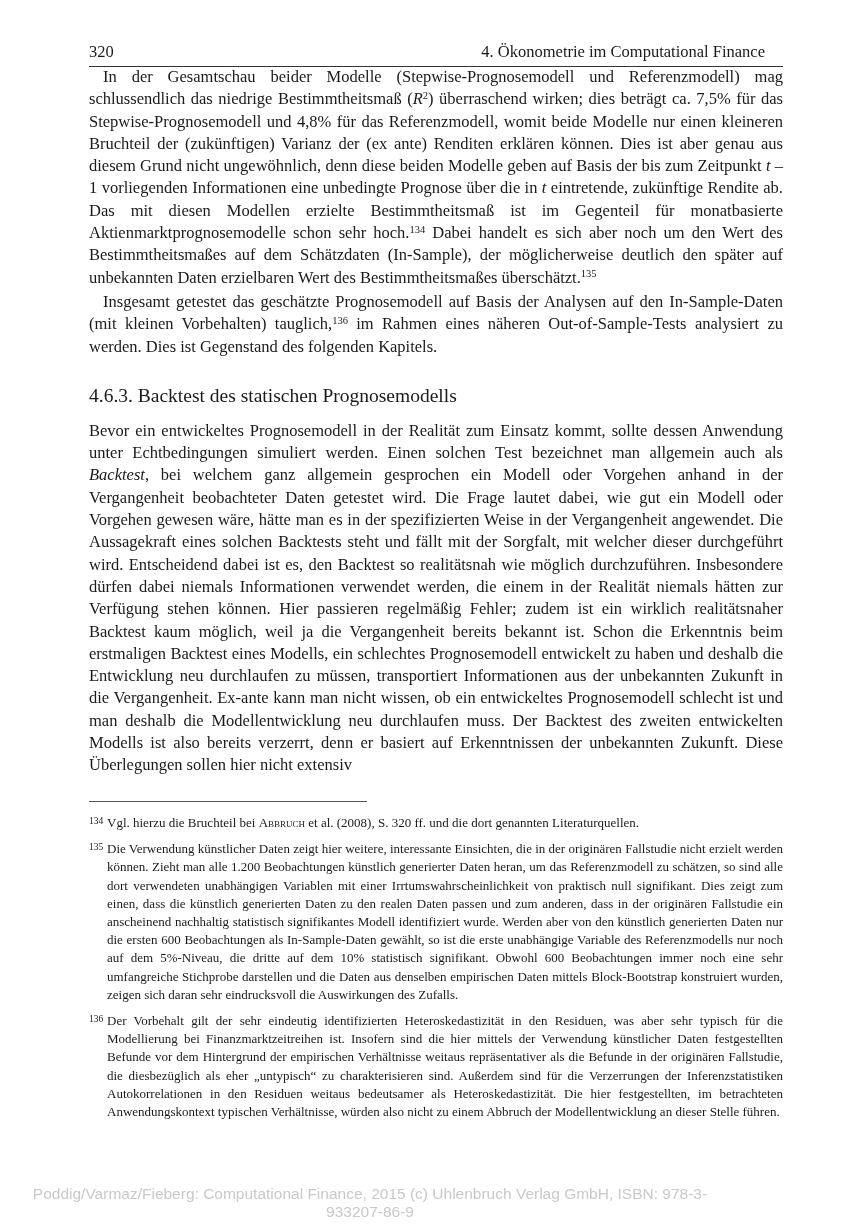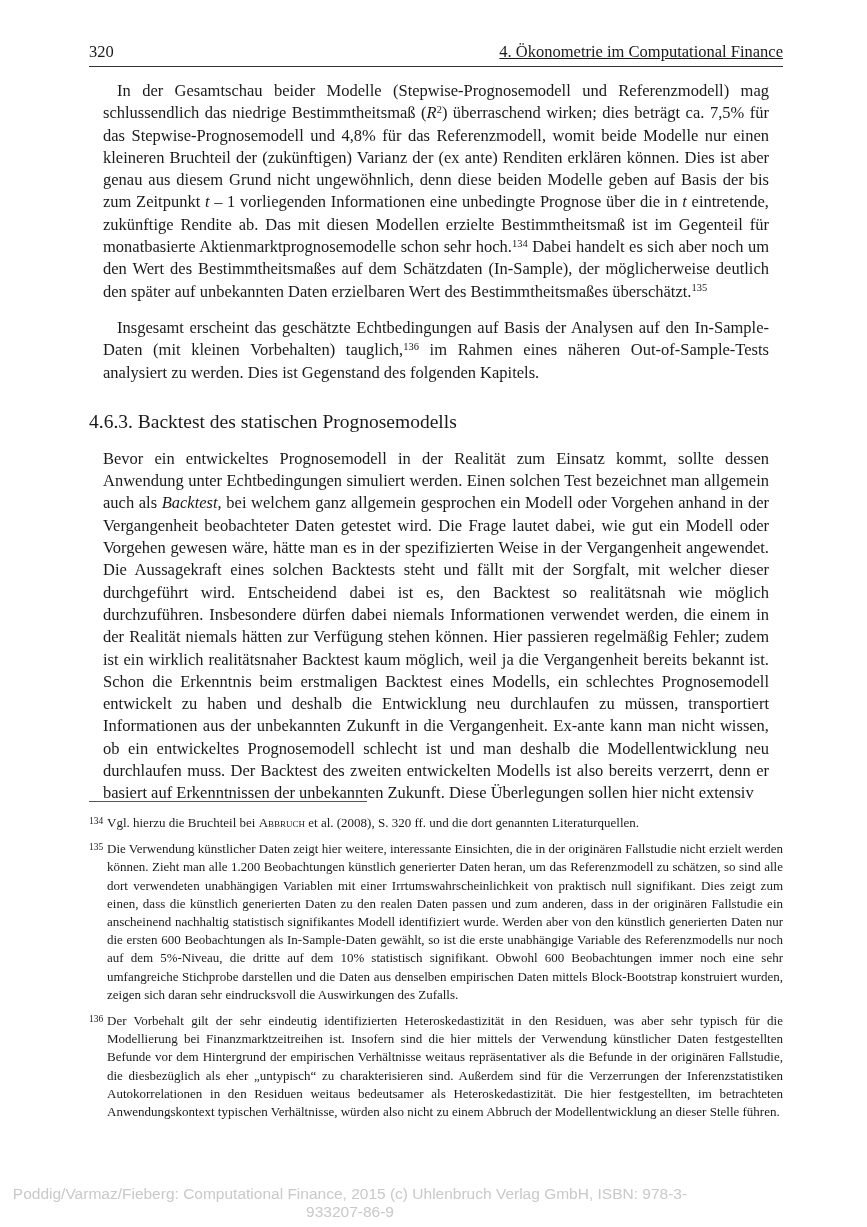--- a/index.html
+++ b/index.html
@@ -2,53 +2,53 @@
 <html><head>
 <meta charset="utf-8">
 <style>
   html, body { margin:0; padding:0; background:#ffffff; }
   body { width:867px; height:1227px; position:relative; overflow:hidden;
          font-family:"Liberation Serif", "DejaVu Serif", serif; color:#1a1a1a; }
   .page { position:absolute; left:89px; top:0; width:694px; }
   .running-head { position:absolute; top:41px; left:0; width:694px; height:22px;
          font-size:16.5px; line-height:22px; }
   .running-head .pno { position:absolute; left:0; top:0;text-align:center; }
-  .running-head .chap { position:absolute; right:0; top:0;text-decoration:underline; }
+  .running-head .chap { position:absolute; right:18px; top:0; }
   .head-rule { position:absolute; top:66px; left:0; width:694px; height:0; border-top:1px solid #333; }
   .body { position:absolute; top:66px; left:0; width:694px; font-size:16.5px; line-height:22.3px;
           text-align:justify; hyphens:manual; }
-  .body p { margin:14px; text-indent:0; }
+  .body p { margin:0; text-indent:0; }
   .body p.ind { text-indent:14px; }
   .body p.gap { margin-top:2px; }
   sup { font-size:10.5px; line-height:0; vertical-align:super; position:relative; top:1px; }
   h3 { margin:26px 0 12px 0; font-size:19.5px; line-height:24px; font-weight:normal; }
   .fn-rule { position:absolute; top:801px; left:0; width:278px; height:0; border-top:1px solid #555; }
   .footnotes { position:absolute; top:814px; left:0; width:694px; font-size:13px; line-height:18.2px;
                text-align:justify; }
   .fn { position:relative; padding-left:18px; margin-bottom:8px; }
   .fn .num { position:absolute; left:0; top:-2px; font-size:9.5px; }
   .sc { font-variant:small-caps; }
   .watermark { position:absolute; top:1185px; left:0; width:700px; text-align:center;
-               font-family:"Liberation Sans", "DejaVu Sans", sans-serif; font-size:15.5px; color:#c9c9c9; }
+               font-family:"Liberation Sans", "DejaVu Sans", sans-serif; font-size:15.5px; color:#c9c9c9;padding-left:20px; }
 </style>
 </head>
 <body>
 
 <div class="page">
 
   <div class="running-head">
     <span class="pno">320</span>
     <span class="chap">4.  Ökonometrie im Computational Finance</span>
   </div>
   <div class="head-rule"></div>
 
   <div class="body">
     <p class="ind" style="padding-top:0px;"><span>In der Gesamtschau beider Modelle (Stepwise-Prognosemodell und Referenzmodell) mag schlussendlich das niedrige Bestimmtheitsmaß (</span><i>R</i><sup>2</sup><span>) überraschend wirken; dies beträgt ca. 7,5% für das Stepwise-Prognosemodell und 4,8% für das Referenzmodell, womit beide Modelle nur einen kleineren Bruchteil der (zukünftigen) Varianz der (ex ante) Renditen erklären können. Dies ist aber genau aus diesem Grund nicht ungewöhnlich, denn diese beiden Modelle geben auf Basis der bis zum Zeitpunkt </span><i>t</i><span> – 1 vorliegenden Informationen eine unbedingte Prognose über die in </span><i>t</i><span> eintretende, zukünftige Rendite ab. Das mit diesen Modellen erzielte Bestimmtheitsmaß ist im Gegenteil für monatbasierte Aktienmarktprognosemodelle schon sehr hoch.</span><sup>134</sup><span> Dabei handelt es sich aber noch um den Wert des Bestimmtheitsmaßes auf dem Schätzdaten (In-Sample), der möglicherweise deutlich den später auf unbekannten Daten erzielbaren Wert des Bestimmtheitsmaßes überschätzt.</span><sup>135</sup></p>
 
-    <p class="ind gap"><span>Insgesamt erscheint das geschätzte Echtbedingungen auf Basis der Analysen auf den In-Sample-Daten (mit kleinen Vorbehalten) tauglich,</span><sup>136</sup><span> im Rahmen eines näheren Out-of-Sample-Tests analysiert zu werden. Dies ist Gegenstand des folgenden Kapitels.</span></p>
+    <p class="ind gap"><span>Insgesamt getestet das geschätzte Prognosemodell auf Basis der Analysen auf den In-Sample-Daten (mit kleinen Vorbehalten) tauglich,</span><sup>136</sup><span> im Rahmen eines näheren Out-of-Sample-Tests analysiert zu werden. Dies ist Gegenstand des folgenden Kapitels.</span></p>
 
     <h3>4.6.3.  Backtest des statischen Prognosemodells</h3>
 
     <p><span>Bevor ein entwickeltes Prognosemodell in der Realität zum Einsatz kommt, sollte dessen Anwendung unter Echtbedingungen simuliert werden. Einen solchen Test bezeichnet man allgemein auch als </span><i>Backtest</i><span>, bei welchem ganz allgemein gesprochen ein Modell oder Vorgehen anhand in der Vergangenheit beobachteter Daten getestet wird. Die Frage lautet dabei, wie gut ein Modell oder Vorgehen gewesen wäre, hätte man es in der spezifizierten Weise in der Vergangenheit angewendet. Die Aussagekraft eines solchen Backtests steht und fällt mit der Sorgfalt, mit welcher dieser durchgeführt wird. Entscheidend dabei ist es, den Backtest so realitätsnah wie möglich durchzuführen. Insbesondere dürfen dabei niemals Informationen verwendet werden, die einem in der Realität niemals hätten zur Verfügung stehen können. Hier passieren regelmäßig Fehler; zudem ist ein wirklich realitätsnaher Backtest kaum möglich, weil ja die Vergangenheit bereits bekannt ist. Schon die Erkenntnis beim erstmaligen Backtest eines Modells, ein schlechtes Prognosemodell entwickelt zu haben und deshalb die Entwicklung neu durchlaufen zu müssen, transportiert Informationen aus der unbekannten Zukunft in die Vergangenheit. Ex-ante kann man nicht wissen, ob ein entwickeltes Prognosemodell schlecht ist und man deshalb die Modellentwicklung neu durchlaufen muss. Der Backtest des zweiten entwickelten Modells ist also bereits verzerrt, denn er basiert auf Erkenntnissen der unbekannten Zukunft. Diese Überlegungen sollen hier nicht extensiv</span></p>
   </div>
 
   <div class="fn-rule"></div>
 
   <div class="footnotes">
     <div class="fn">

